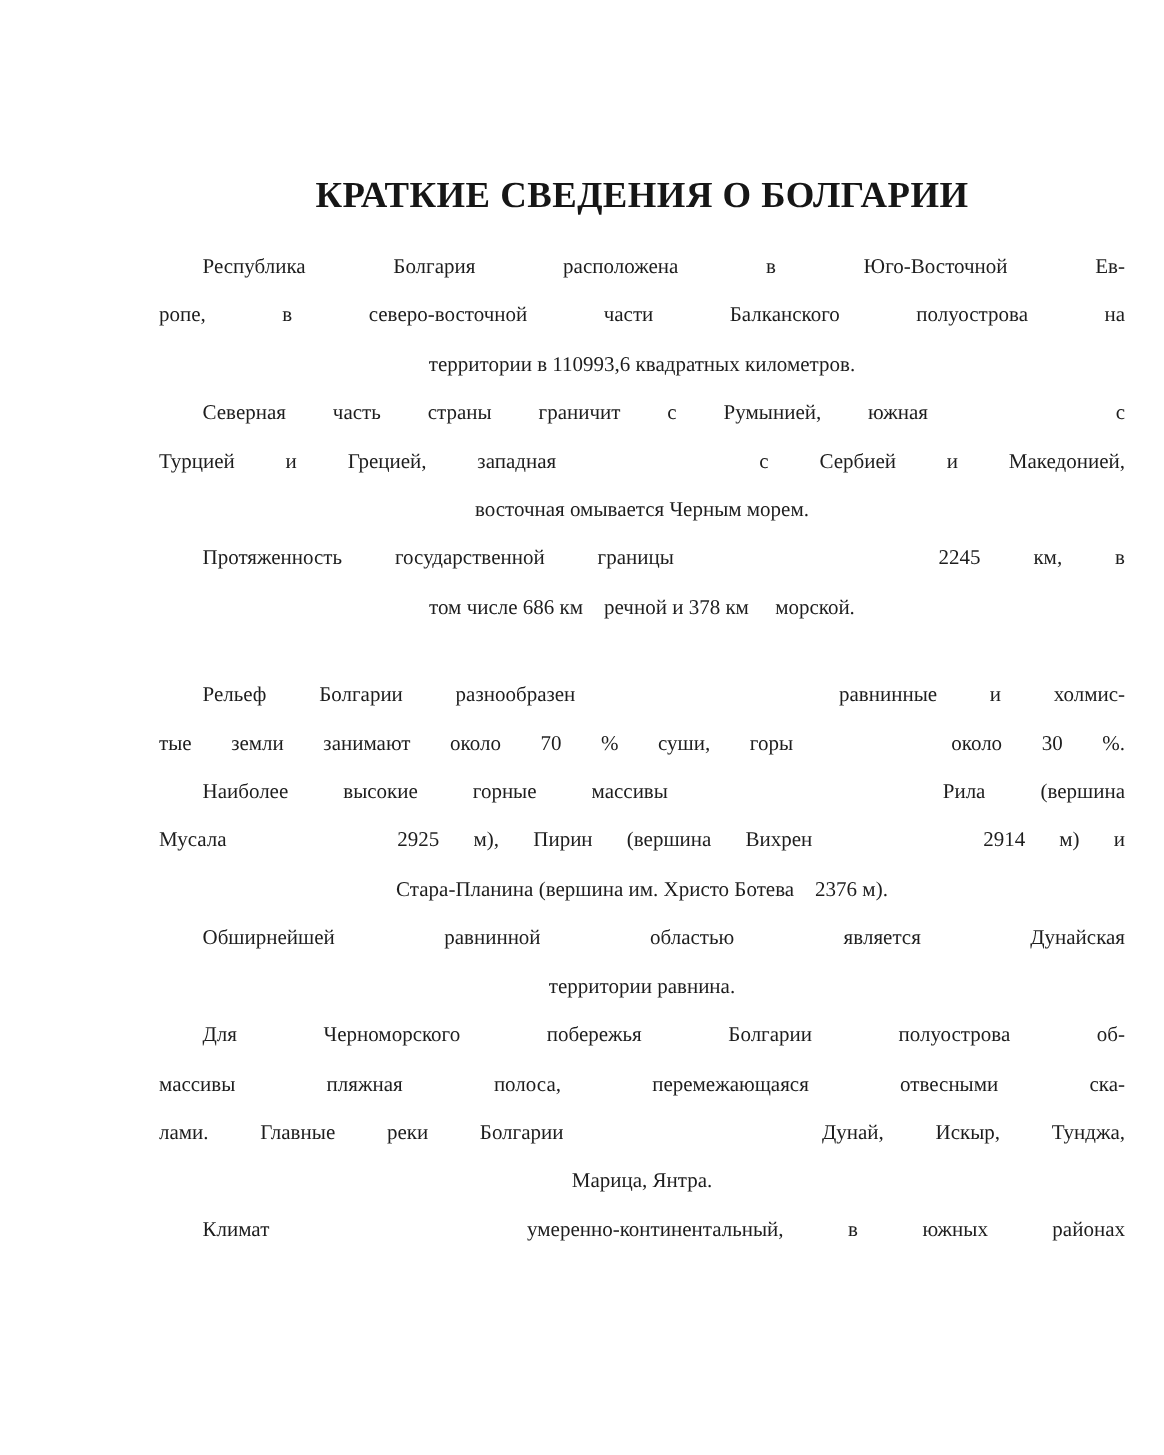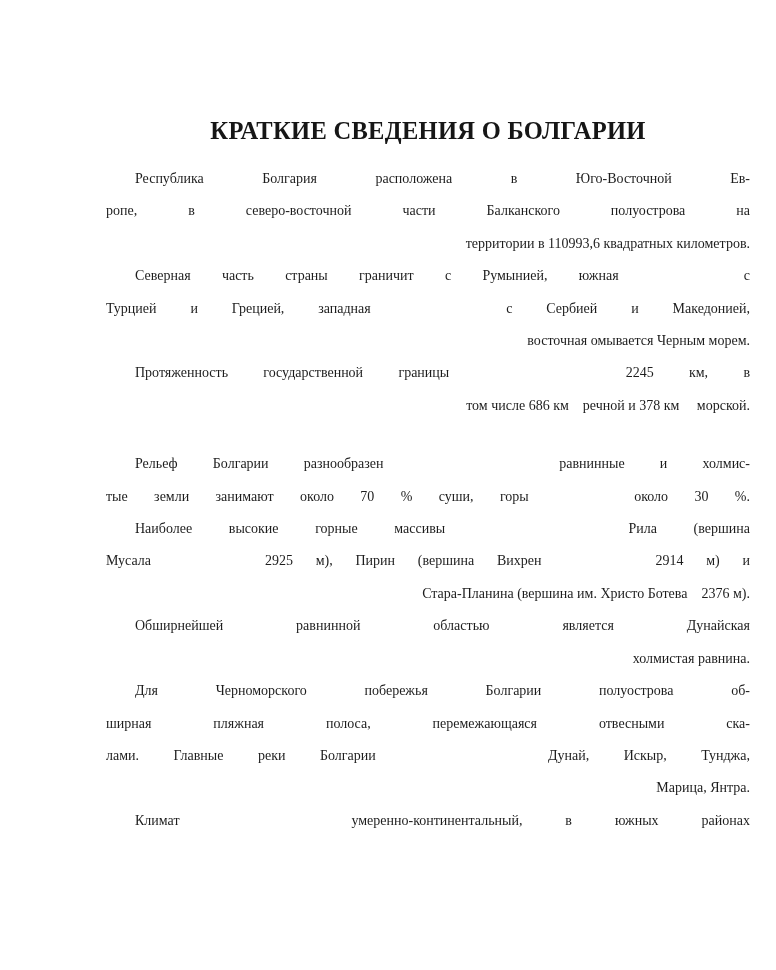--- a/index.html
+++ b/index.html
@@ -44,21 +44,21 @@
   .line {
     font-size: 14px;
     line-height: 32.4px;
     white-space: normal;
   }
   .line.just {
     text-align: justify;
     text-align-last: justify;
   }
   .line.last {
-    text-align: right;
+    text-align: center;
   }
   .line.indent {
     text-indent: 29px;
   }
 </style>
 </head>
 <body>
 
 <div class="page" style="background: rgb(255, 255, 255);">
   <div class="content">
@@ -82,25 +82,25 @@
           <div class="line just indent">Рельеф Болгарии разнообразен &nbsp;&nbsp;&nbsp;&nbsp;равнинные и холмис-</div>
           <div class="line just">тые земли занимают около 70 % суши, горы &nbsp;&nbsp;&nbsp;около 30 %.</div>
         </div>
         <div class="paragraph">
           <div class="line just indent">Наиболее высокие горные массивы &nbsp;&nbsp;&nbsp;&nbsp;Рила (вершина</div>
           <div class="line just">Мусала &nbsp;&nbsp;&nbsp;&nbsp;2925 м), Пирин (вершина Вихрен &nbsp;&nbsp;&nbsp;&nbsp;2914 м) и</div>
           <div class="line last">Стара-Планина (вершина им. Христо Ботева &nbsp;&nbsp;&nbsp;2376 м).</div>
         </div>
         <div class="paragraph">
           <div class="line just indent">Обширнейшей равнинной областью является Дунайская</div>
-          <div class="line last">холмистая равнина.</div>
+          <div class="line last">территории равнина.</div>
         </div>
         <div class="paragraph">
           <div class="line just indent">Для Черноморского побережья Болгарии полуострова об-</div>
-          <div class="line just">ширная пляжная полоса, перемежающаяся отвесными ска-</div>
+          <div class="line just">массивы пляжная полоса, перемежающаяся отвесными ска-</div>
           <div class="line just">лами. Главные реки Болгарии &nbsp;&nbsp;&nbsp;&nbsp;Дунай, Искыр, Тунджа,</div>
           <div class="line last">Марица, Янтра.</div>
         </div>
         <div class="paragraph">
           <div class="line just indent">Климат &nbsp;&nbsp;&nbsp;умеренно-континентальный, в южных районах</div>
         </div>
       </div>
   </div>
 </div>
 

